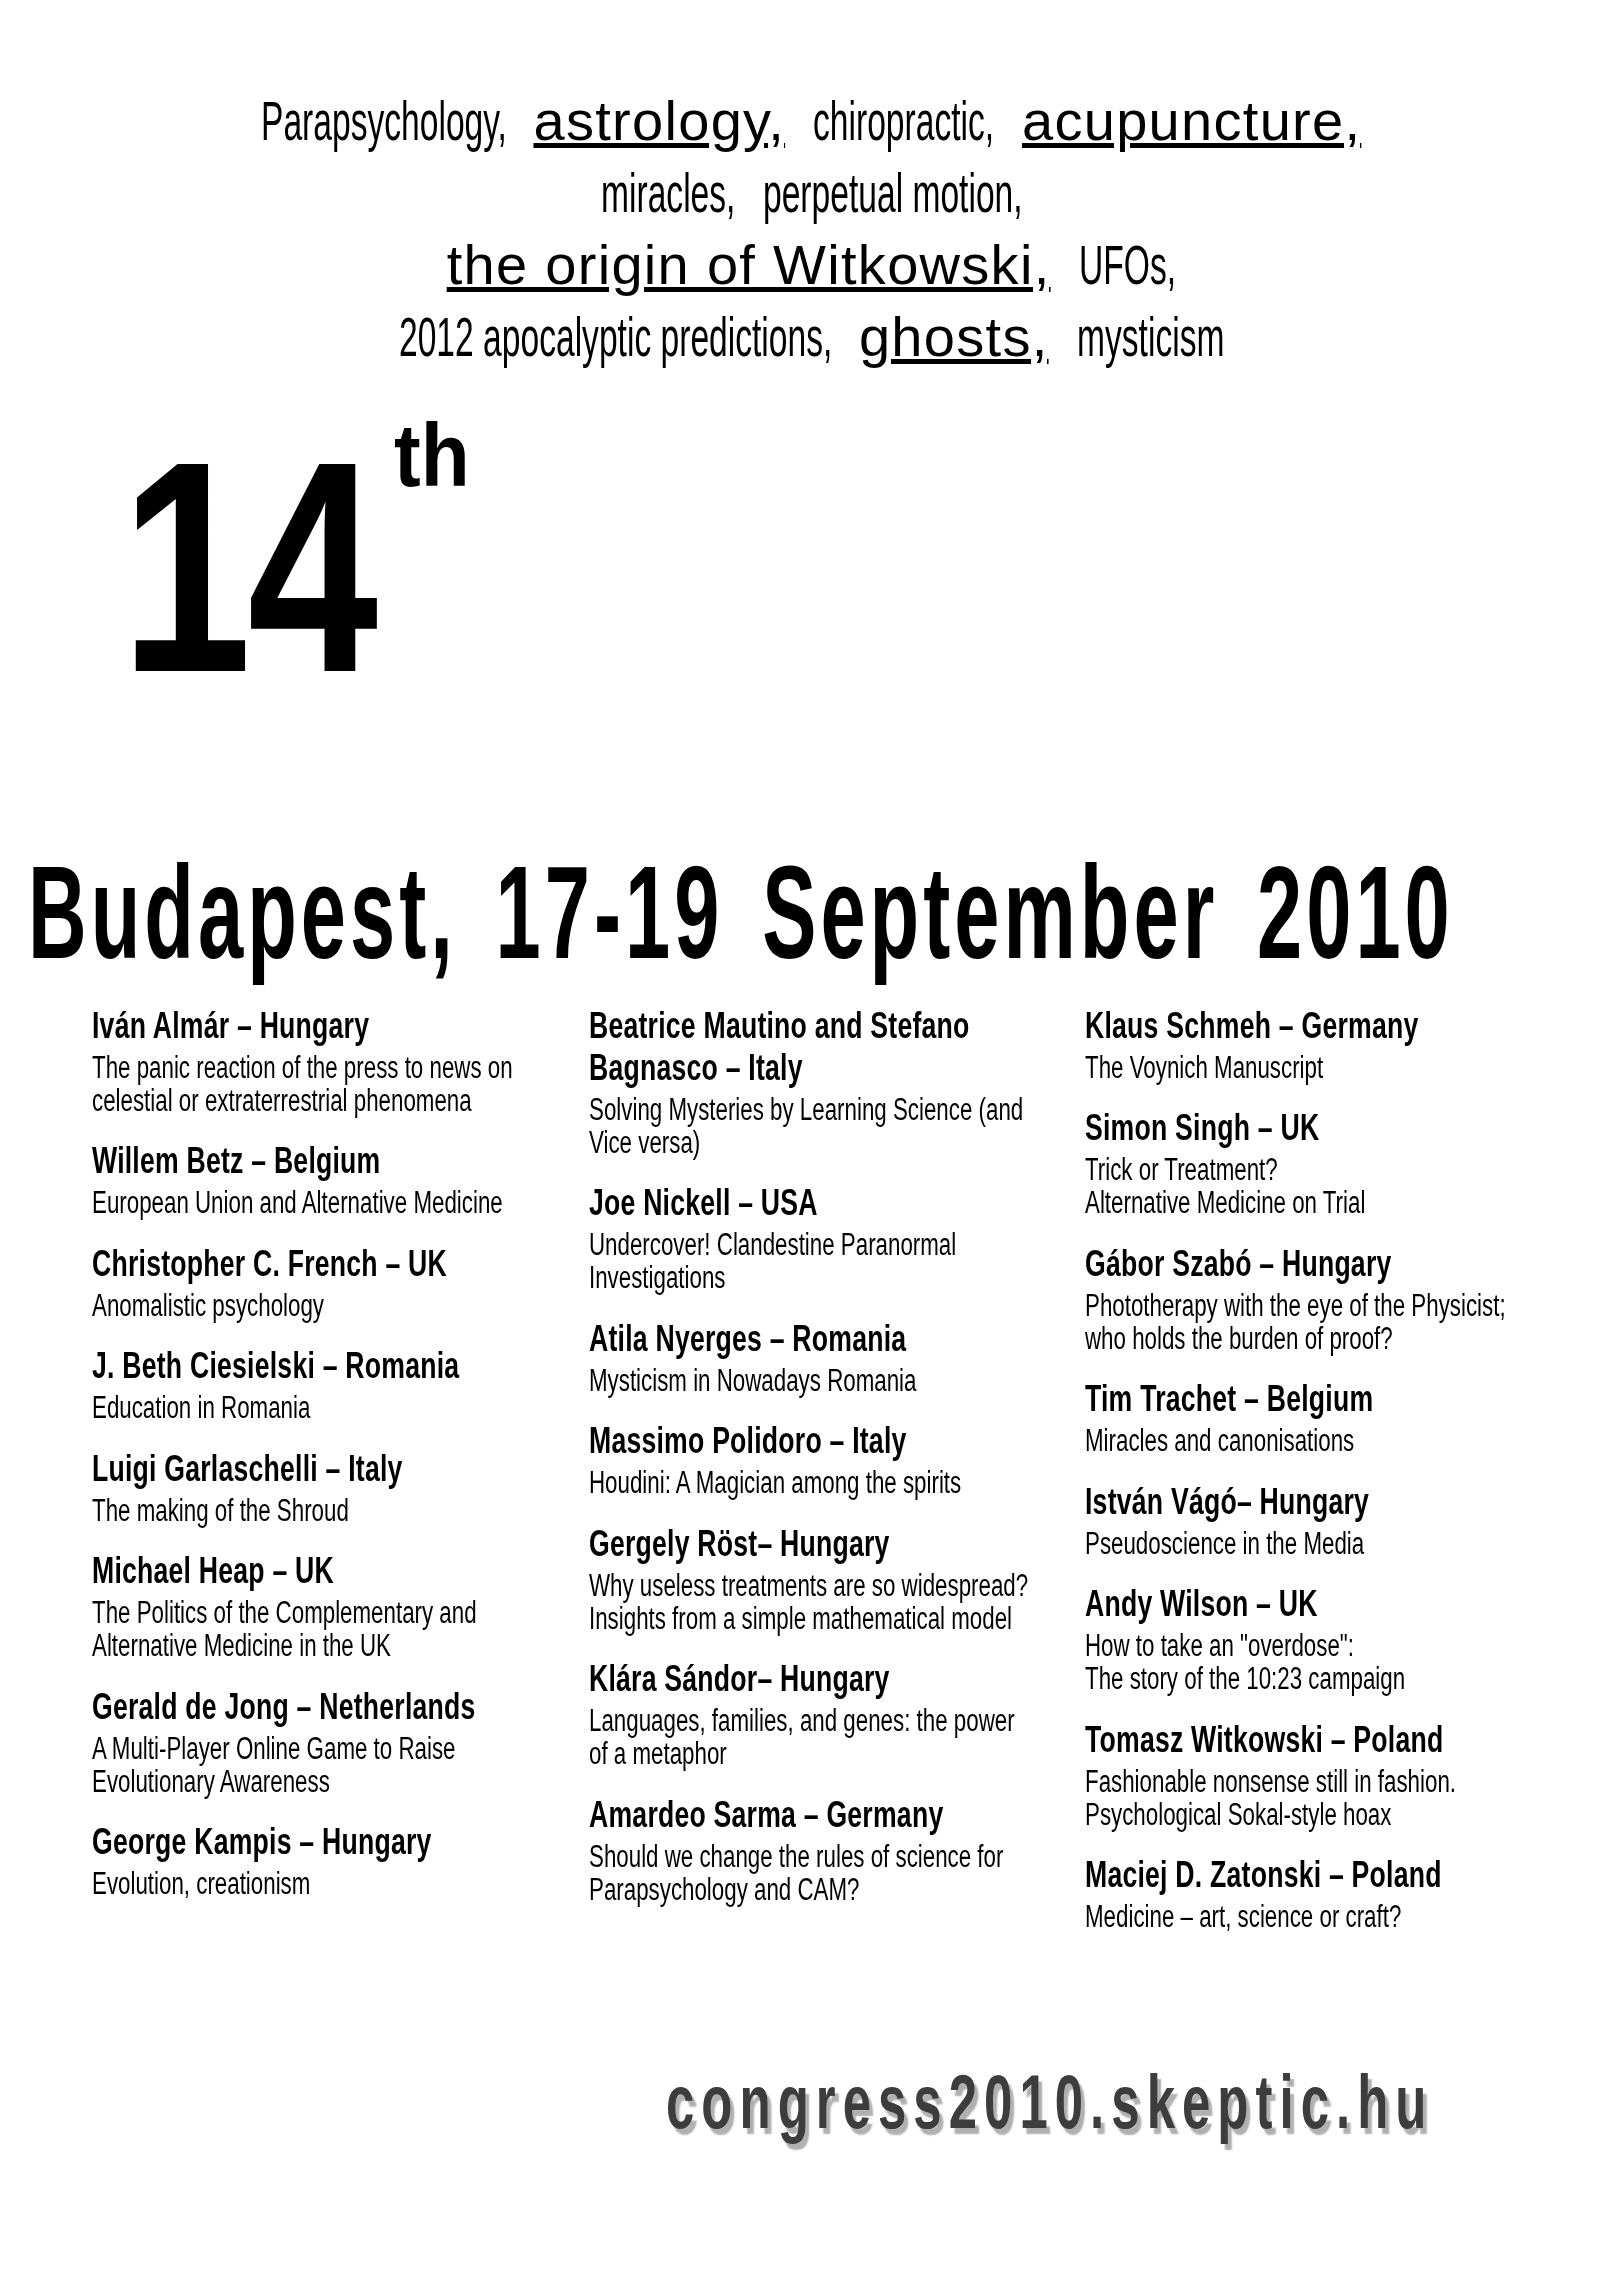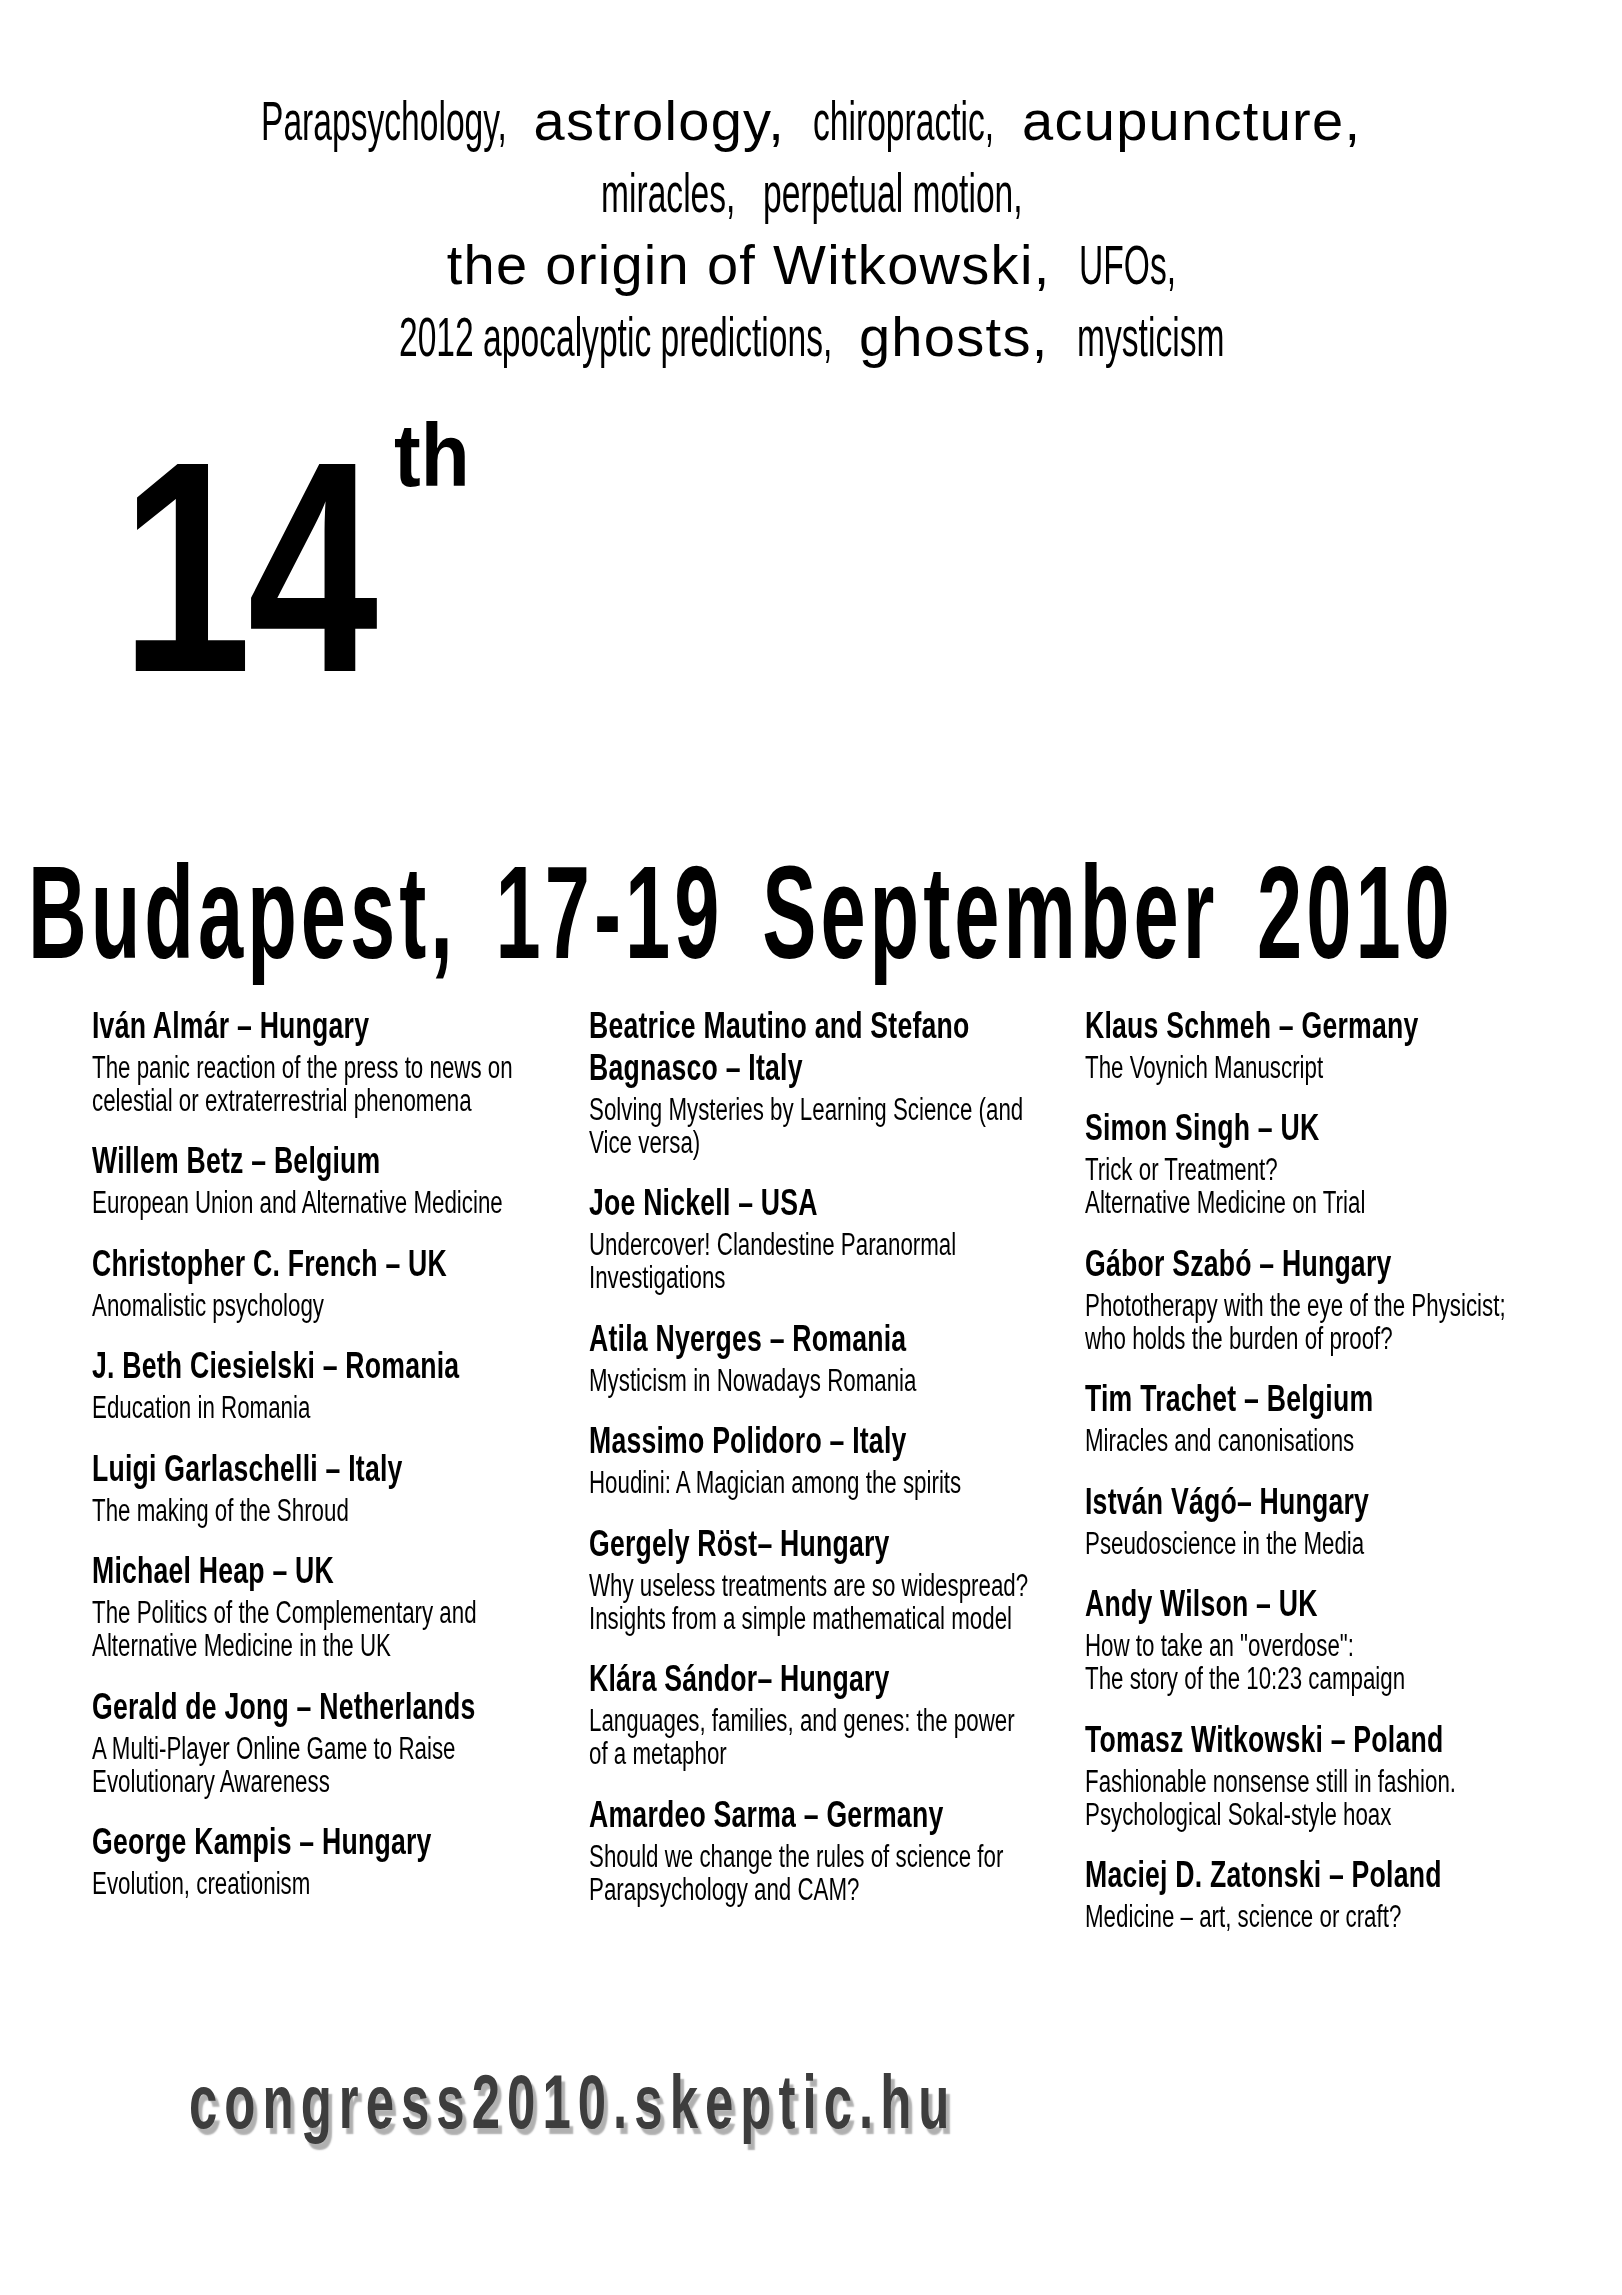--- a/index.html
+++ b/index.html
@@ -4,21 +4,21 @@
 <style>
   html,body{margin:0;padding:0;}
   body{width:1622px;height:2295px;background:#fff;overflow:hidden;
        font-family:"Liberation Sans",sans-serif;}
   .page{position:absolute;left:0;top:0;width:1622px;height:2295px;background:var(--bg,#fff);color:var(--ink,#000);}
 
   
   .topics{position:absolute;left:0;top:93px;width:1622px;}
   .topic-line{display:flex;justify-content:center;align-items:baseline;column-gap:28px;height:72px;white-space:nowrap;}
   .tw{display:inline-block;line-height:1;font-size:56px;}
-  .tw-w{letter-spacing:1.3px;}
+  .tw-w{letter-spacing:1.3px;text-decoration:underline;}
   .tw-n{transform:scaleX(0.60);transform-origin:0 78%;letter-spacing:0;}
 
   
   .num14{position:absolute;left:121px;top:417px;font-size:301px;line-height:1;font-weight:bold;
          transform:scaleX(0.78);transform-origin:0 0;letter-spacing:-5.2px;}
   .ord{position:absolute;left:394px;top:411px;font-size:89px;line-height:1;font-weight:bold;
        transform:scaleX(0.9);transform-origin:0 0;}
   .title-lines{position:absolute;left:563px;top:402px;}
   .title-line{height:132px;line-height:132px;font-size:139px;letter-spacing:34px;font-weight:400;white-space:nowrap;}
   .title-line.indent{margin-left:19.6px;}
@@ -30,21 +30,21 @@
 
   
   .cols{position:absolute;left:0;top:1005px;width:1622px;}
   .col{position:absolute;top:0;width:753px;transform:scaleX(0.72);transform-origin:0 0;}
   .col0{left:92px;} .col1{left:589px;} .col2{left:1085px;}
   .entry{margin:0 0 23.6px 0;}
   .entry h3{margin:0;font-size:37px;line-height:42px;font-weight:bold;white-space:pre-line;letter-spacing:0.3px;}
   .entry p{margin:3.9px 0 0 0;font-size:31px;line-height:33px;font-weight:400;white-space:pre-line;}
 
   
-  .site-wrap{position:absolute;left:0;top:2060px;width:1622px;display:flex;justify-content:flex-start;}
+  .site-wrap{position:absolute;left:0;top:2060px;width:1622px;display:flex;justify-content:flex-end;}
   .site{font-size:76px;line-height:1.1;font-weight:bold;letter-spacing:10.5px;white-space:nowrap;
         transform:scaleX(0.67);transform-origin:50% 0;
         color:var(--site-ink,#3d3d3d);text-shadow:5.9px 5.9px 2px var(--site-shadow,#b0b0b0);}
 </style>
 </head>
 <body>
 
 <div class="page">
 
   <div class="topics">

